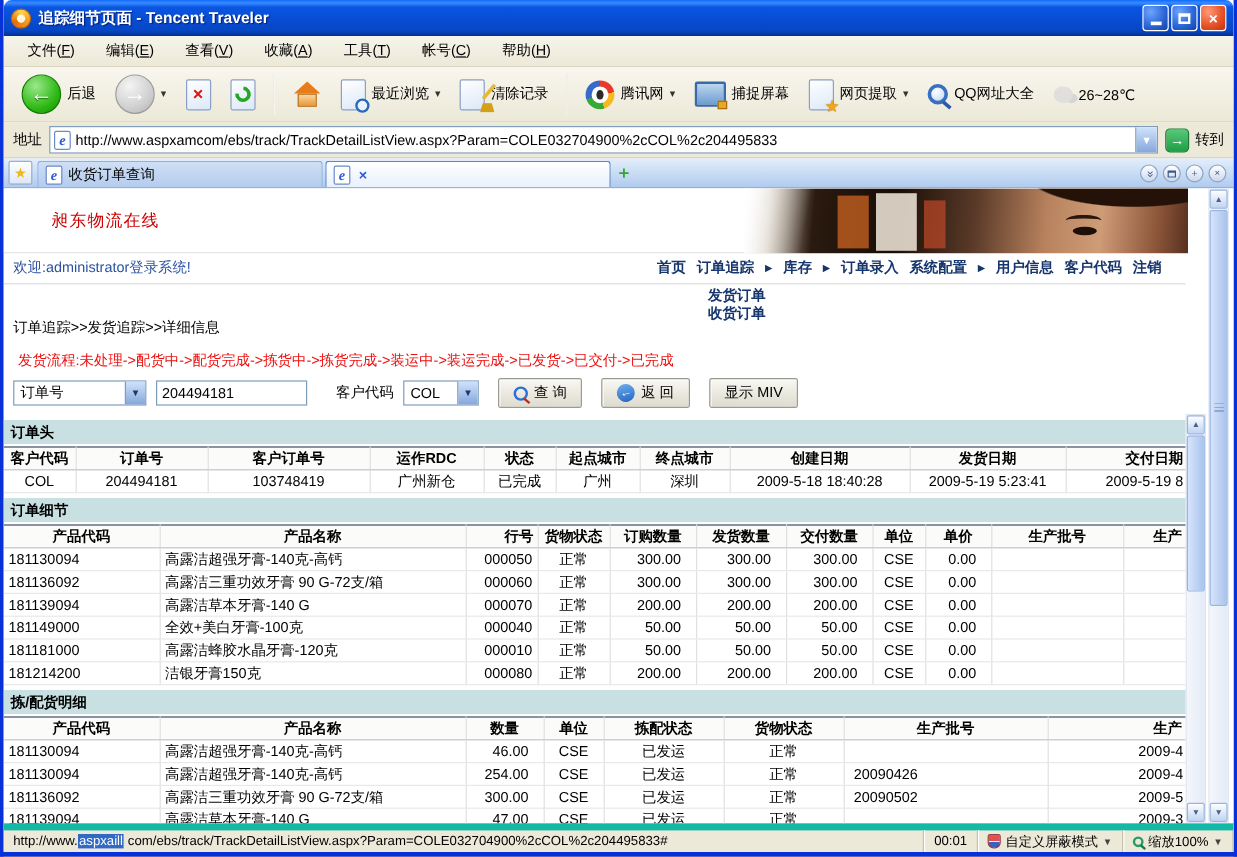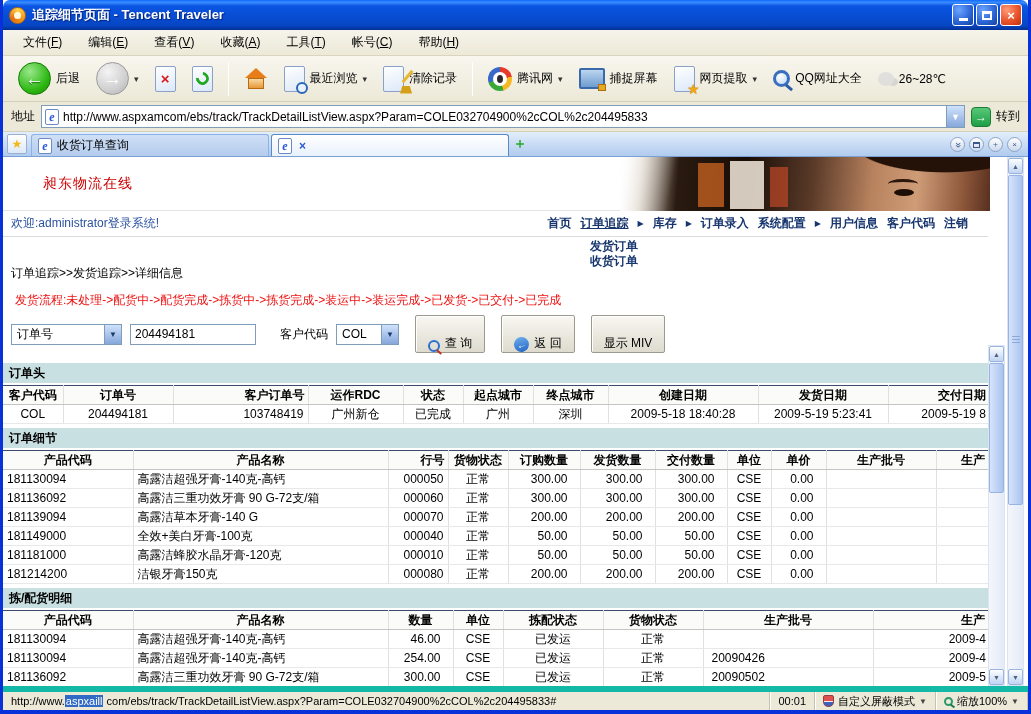--- a/index.html
+++ b/index.html
@@ -78,50 +78,50 @@
   .banner-photo .pane1{position:absolute;left:78px;top:6px;width:26px;height:44px;background:#b85c20;opacity:.85}
   .banner-photo .pane2{position:absolute;left:110px;top:4px;width:34px;height:48px;background:#e8ded0;opacity:.9}
   .banner-photo .pane3{position:absolute;left:150px;top:10px;width:18px;height:40px;background:#c04828;opacity:.7}
   .banner-photo .hair{position:absolute;right:0;top:-14px;width:150px;height:34px;background:radial-gradient(ellipse at 70% 0,#241208 60%,transparent 62%)}
   .banner-photo .brow{position:absolute;right:72px;top:22px;width:30px;height:10px;border-top:3px solid #2a160c;border-radius:50%}
   .banner-photo .eye{position:absolute;right:76px;top:32px;width:20px;height:7px;background:#1d0f08;border-radius:50%}
   .banner-photo::before{content:"";position:absolute;inset:0;background:linear-gradient(100deg,#fff 0%,rgba(255,255,255,0) 15%)}
   .welcome-row{height:26px;display:flex;align-items:center;padding:0 20px 0 8px;border-bottom:1px solid #dcdcdc}
   .welcome{color:var(--welcome-blue);white-space:nowrap;font-size:12px}
   .mainnav{margin-left:auto;display:flex;align-items:center;gap:9px;color:var(--nav-blue);font-weight:bold;font-size:12px;white-space:nowrap}
-  .nav-item.u{text-decoration:underline}
+  .nav-item.u{}
   .nav-arrow{font-size:8px;color:var(--nav-blue)}
   .nav-submenu{position:absolute;left:583px;top:82px;z-index:5;background:#fff;text-align:center}
   .submenu-item{color:var(--nav-blue);font-weight:bold;font-size:12px;line-height:15px;padding:0 4px}
   .breadcrumb{margin:28px 0 0 8px;font-size:12px}
   .flow{margin:10px 0 0 12px;color:var(--flow-red);font-size:12px;white-space:nowrap}
   
   .form-row{margin:6px 0 0 8px;display:flex;align-items:center;gap:8px}
   .xp-select{display:inline-flex;height:21px;border:1px solid #7f9db9;background:#fff;align-items:center}
   .sel-text{padding:0 5px;min-width:92px;font-size:12px}
   .sel-text.narrow{min-width:44px}
   .sel-btn{width:17px;height:19px;background:linear-gradient(180deg,#cfe2fb,#86a7dc);border-left:1px solid #7f9db9;color:#1a3a6a;font-size:8px;display:flex;align-items:center;justify-content:center}
   .xp-input{height:21px;width:126px;border:1px solid #7f9db9;padding:0 4px;font-size:12px;display:flex;align-items:center;background:#fff}
   .form-label{font-size:12px;margin-left:16px;white-space:nowrap}
-  .xp-btn{display:inline-flex;align-items:flex-end;gap:5px;height:38px;padding:0 12px;background:linear-gradient(180deg,#f8f7f2,#dedbce);border:1px solid #9a9a8e;border-radius:2px;box-shadow:inset 1px 1px 0 #fff;font-size:12px;white-space:nowrap;margin-left:8px}
+  .xp-btn{display:inline-flex;align-items:center;gap:5px;height:25px;padding:0 12px;background:linear-gradient(180deg,#f8f7f2,#dedbce);border:1px solid #9a9a8e;border-radius:2px;box-shadow:inset 1px 1px 0 #fff;font-size:12px;white-space:nowrap;margin-left:8px}
   .btn-mag{width:12px;height:12px;border:2px solid #2a6fd6;border-radius:50%;position:relative;flex:none}
   .btn-mag i{position:absolute;right:-4px;bottom:-3px;width:6px;height:2px;background:#c03020;transform:rotate(40deg)}
   .btn-ret{width:15px;height:15px;border-radius:50%;background:linear-gradient(180deg,#68a8e8,#2a6ac8);color:#fff;font-size:10px;font-weight:bold;display:flex;align-items:center;justify-content:center;transform:rotate(-15deg);flex:none}
   
   .section-head{margin-top:10px;height:20px;background:var(--section-bg);font-weight:bold;font-size:12px;line-height:20px;padding-left:6px}
   .section-head.tight{margin-top:4px}
   table.grid{width:985px;table-layout:fixed;border-collapse:collapse;margin-top:2px;border-bottom:1px solid #44597f}
   table.grid th{font-weight:bold;background:#fbfbfa;border-top:1px solid #3c4c6c;border-bottom:1px solid #c4c4c4;height:19px;padding:0 3px;white-space:nowrap;overflow:hidden;font-size:12px;text-align:center}
   table.grid td{height:19px;padding:0 4px;border-bottom:1px solid #e8e8e8;white-space:nowrap;overflow:hidden;font-size:12px}
   table.grid th,table.grid td{border-right:1px solid #e0e0e0}
   table.grid th:last-child,table.grid td:last-child{border-right:none}
   
   .t1 th:nth-child(1),.t1 td:nth-child(1){width:60px;text-align:center}
   .t1 th:nth-child(2),.t1 td:nth-child(2){width:110px;text-align:center}
-  .t1 th:nth-child(3),.t1 td:nth-child(3){width:135px;text-align:right}
+  .t1 th:nth-child(3),.t1 td:nth-child(3){width:135px;text-align:center}
   .t1 th:nth-child(4),.t1 td:nth-child(4){width:95px;text-align:center}
   .t1 th:nth-child(5),.t1 td:nth-child(5){width:60px;text-align:center}
   .t1 th:nth-child(6),.t1 td:nth-child(6){width:70px;text-align:center}
   .t1 th:nth-child(7),.t1 td:nth-child(7){width:75px;text-align:center}
   .t1 th:nth-child(8),.t1 td:nth-child(8){width:150px;text-align:center}
   .t1 th:nth-child(9),.t1 td:nth-child(9){width:130px;text-align:center}
   .t1 th:nth-child(10),.t1 td:nth-child(10){width:100px;text-align:right;padding-right:2px}
   
   .t2 th:nth-child(1),.t2 td:nth-child(1){width:130px;text-align:left}
   .t2 td:nth-child(1){text-align:left}.t2 th:nth-child(1){text-align:center}

